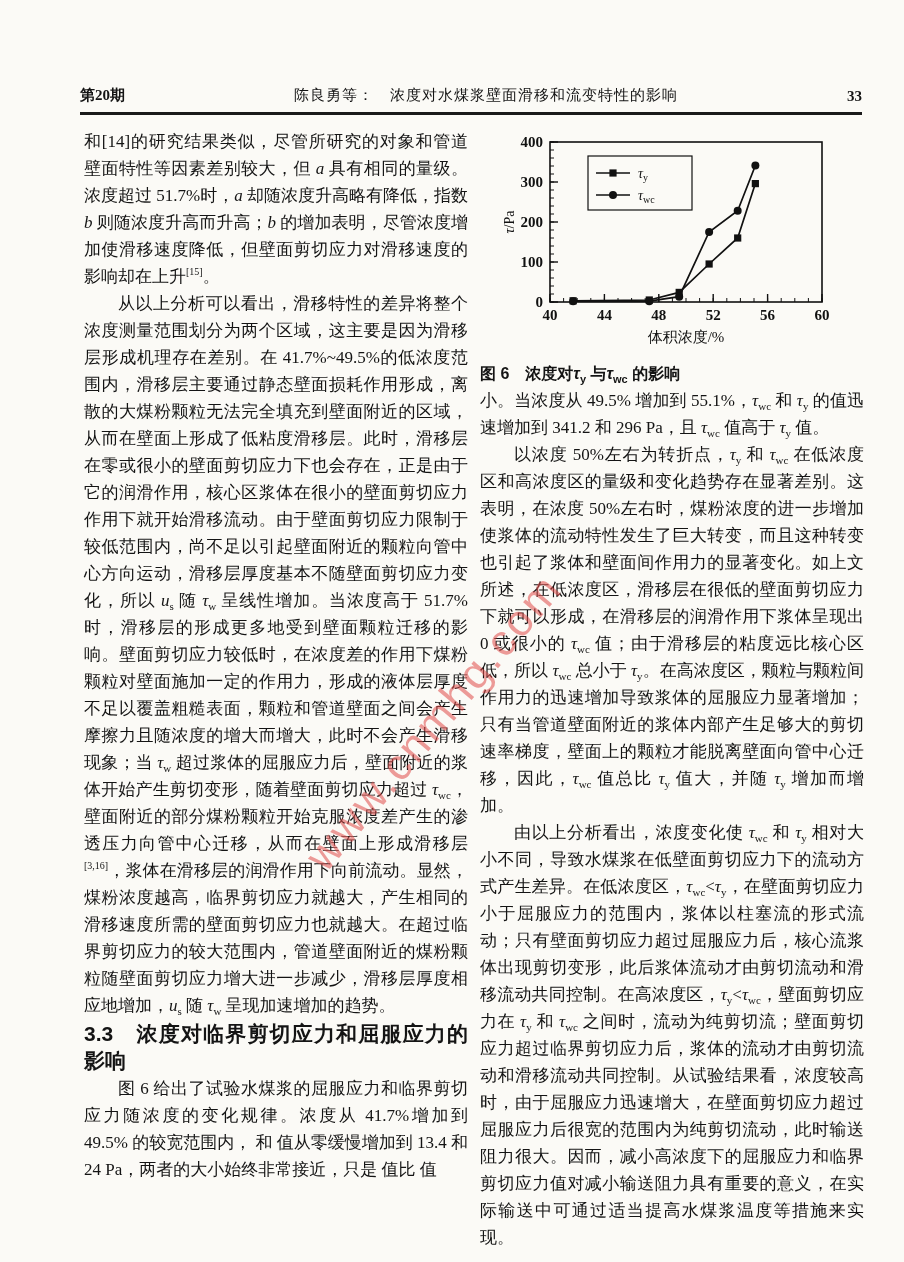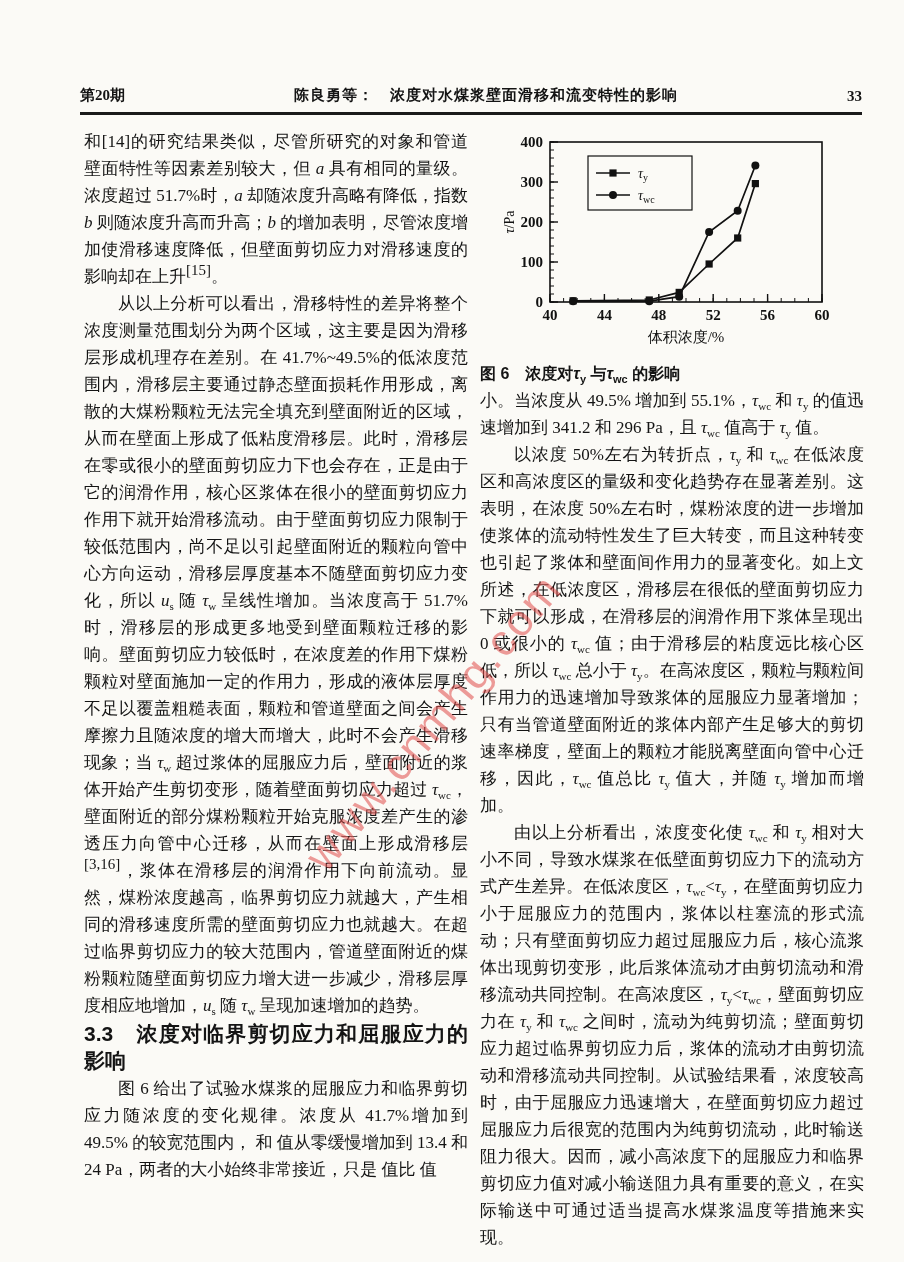--- a/index.html
+++ b/index.html
@@ -11,36 +11,36 @@
     overflow:hidden;
     color:#141414;
     font-family:"Liberation Serif", serif;
   }
   .header{
     position:absolute;top:86px;left:80px;right:42px;
     display:flex;justify-content:space-between;align-items:flex-end;
     font-size:15px;padding-bottom:7px;border-bottom:3px solid #1a1a1a;
   }
   .header .issue{font-weight:bold;}
-  .header .rtitle{font-weight:bold;letter-spacing:1px;}
+  .header .rtitle{font-weight:normal;letter-spacing:1px;}
   .header .pageno{font-weight:bold;}
   .columns{
     position:absolute;top:128px;left:84px;right:40px;
     display:flex;gap:12px;
   }
   .col{
     width:50%;
     font-size:17px;line-height:27px;
     text-align:justify;
   }
   .col p{margin:0;}
   .col p.indent{text-indent:2em;}
   .col h3{font-size:21px;line-height:27px;margin:1px 0;font-weight:bold;font-family:"Liberation Sans",sans-serif;}
   sub{font-size:11px;line-height:0;}
-  sup{font-size:15px;line-height:0;}
+  sup{font-size:10px;line-height:0;}
   i{font-style:italic;}
   figure{margin:0 0 2px 0;}
   .chart-wrap{width:345px;margin:4px auto 0 auto;}
   .cap-zh{text-align:left;font-weight:bold;font-size:16px;line-height:23px;font-family:"Liberation Sans",sans-serif;}
   .cap-en{text-align:center;font-weight:bold;font-size:15px;line-height:21px;}
   .watermark{
     position:absolute;left:295px;top:848px;
     transform:rotate(-50deg);transform-origin:0 0;
     font-size:44px;letter-spacing:3px;
     color:rgba(224,75,72,0.55);

